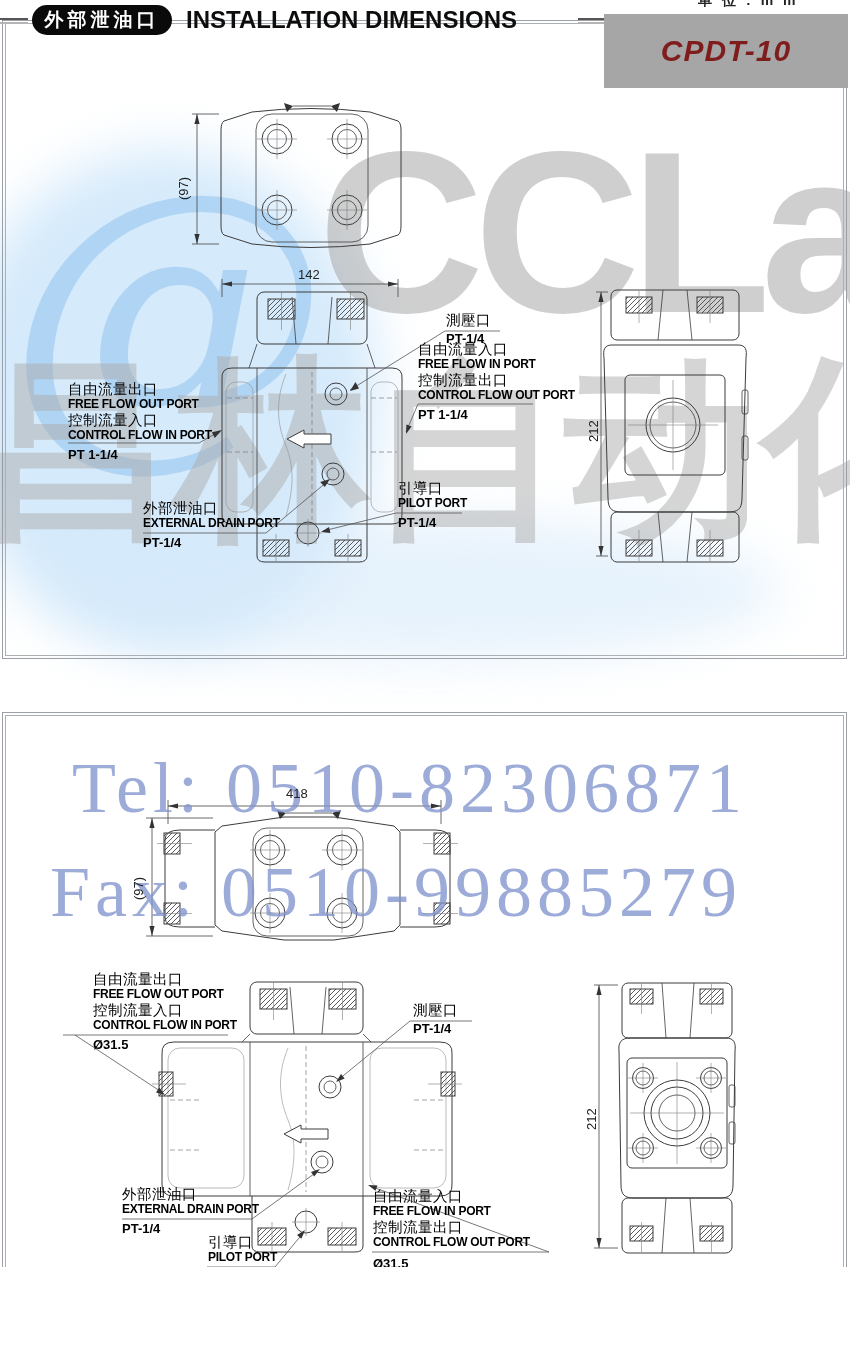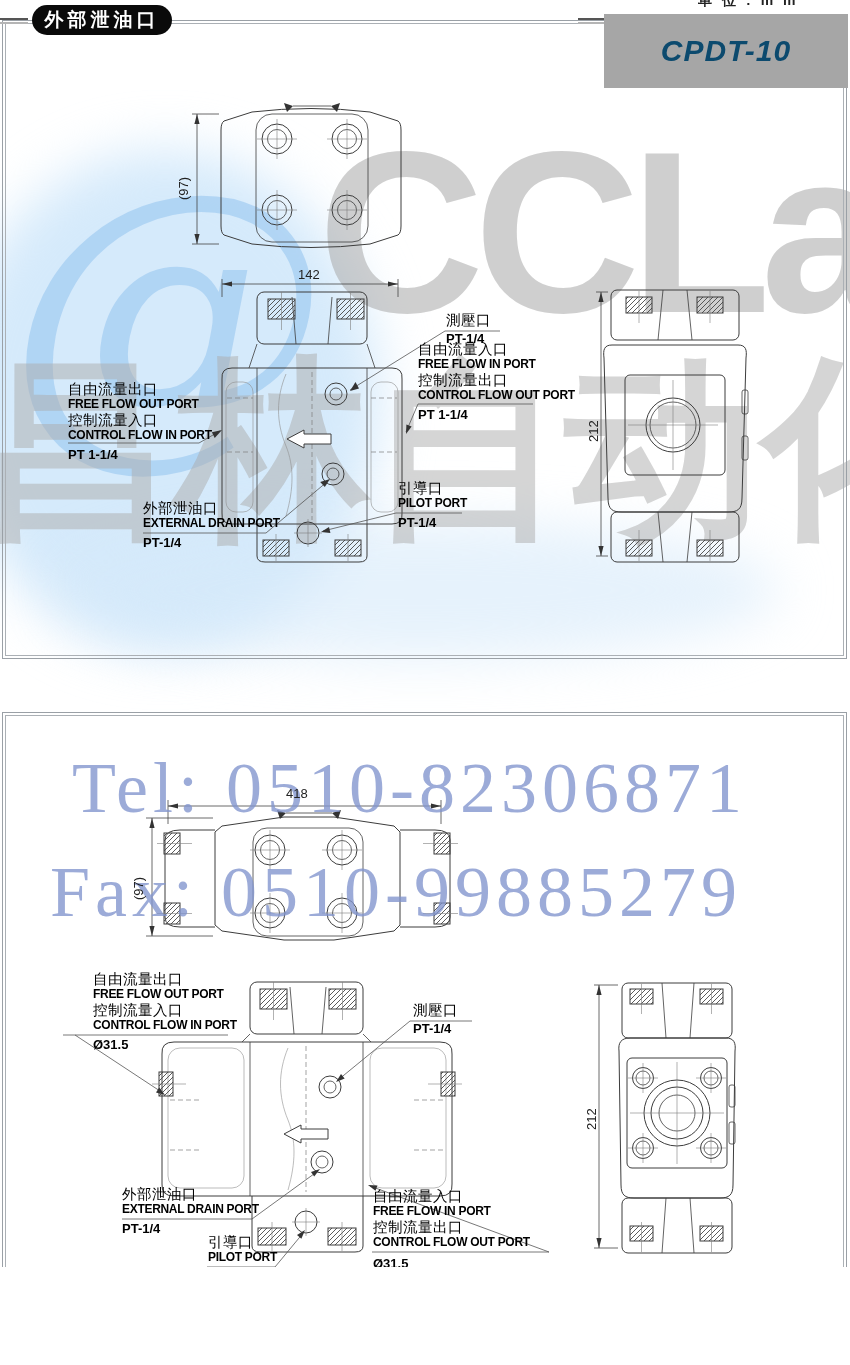--- a/index.html
+++ b/index.html
@@ -8,21 +8,21 @@
   
   .top-frag{position:absolute;left:698px;top:0;width:150px;height:7px;overflow:hidden;z-index:6;}
   .top-frag span{position:relative;top:-9px;font-size:14px;font-weight:bold;color:#222;letter-spacing:10px;}
   .hdr-rule{position:absolute;height:2px;border-top:2px solid #555;border-bottom:2px solid #b5b5b5;z-index:6;}
   .badge{position:absolute;left:32px;top:5px;width:140px;height:30px;background:#0a0a0a;border-radius:16px;
          color:#fff;font-weight:bold;font-size:19px;letter-spacing:4px;display:flex;align-items:center;justify-content:center;z-index:6;}
   .hdr-title{position:absolute;left:186px;top:6px;font-size:24px;font-weight:bold;color:#0d0d0d;z-index:6;white-space:nowrap;}
   
   .panel{position:absolute;border:1px solid #9aa0a6;z-index:2;}
   .panel::after{content:"";position:absolute;inset:2px;border:1px solid #abb0b5;}
-  .model-tab{position:absolute;background:#a6a6a6;color:#0c4a6e;font-weight:bold;font-style:italic;
+  .model-tab{position:absolute;background:#a6a6a6;color:#7f1d1d;font-weight:bold;font-style:italic;
              font-size:30px;letter-spacing:1px;display:flex;align-items:center;justify-content:center;z-index:6;}
   
   .blob{position:absolute;z-index:0;border-radius:50%;filter:blur(26px);}
   .wm{position:absolute;white-space:nowrap;z-index:1;}
   .wm-at{left:8px;top:150px;font-family:"DejaVu Serif",serif;font-style:italic;font-size:320px;line-height:1;
          color:rgba(145,195,238,0.55);}
   .wm-cclair{left:318px;top:118px;font-weight:bold;font-size:230px;line-height:1;letter-spacing:-10px;
              color:rgba(168,168,168,0.55);}
   .wm-cn{left:-20px;top:352px;font-weight:bold;font-size:195px;line-height:1;color:rgba(172,172,172,0.5);}
   .wm-tel{position:absolute;z-index:4;font-family:"Liberation Serif",serif;font-size:72px;line-height:1;
@@ -53,20 +53,21 @@
 </style>
 </head>
 <body>
 
 <div id="page">
 
   <div class="top-frag"><span>单位:mm</span></div>
 
   <div class="hdr-rule" style="left:0;top:18px;width:28px;"></div>
   <div class="badge">外部泄油口</div>
+  <div class="hdr-title">INSTALLATION DIMENSIONS</div>
   <div class="hdr-rule" style="left:578px;top:18px;width:26px;"></div>
 
   <div class="blob" style="left:-50px;top:150px;width:430px;height:500px;background:rgba(206,230,250,0.85);"></div>
   <div class="blob" style="left:60px;top:520px;width:720px;height:140px;background:rgba(214,234,250,0.6);"></div>
 
   <div class="wm wm-at">@</div>
   <div class="wm wm-cclair">CCLair</div>
   <div class="wm wm-cn">昌林自动化</div>
   <div class="wm-tel" style="left:72px;top:752px;">Tel: 0510-82306871</div>
   <div class="wm-tel" style="left:50px;top:856px;">Fax: 0510-99885279</div>

